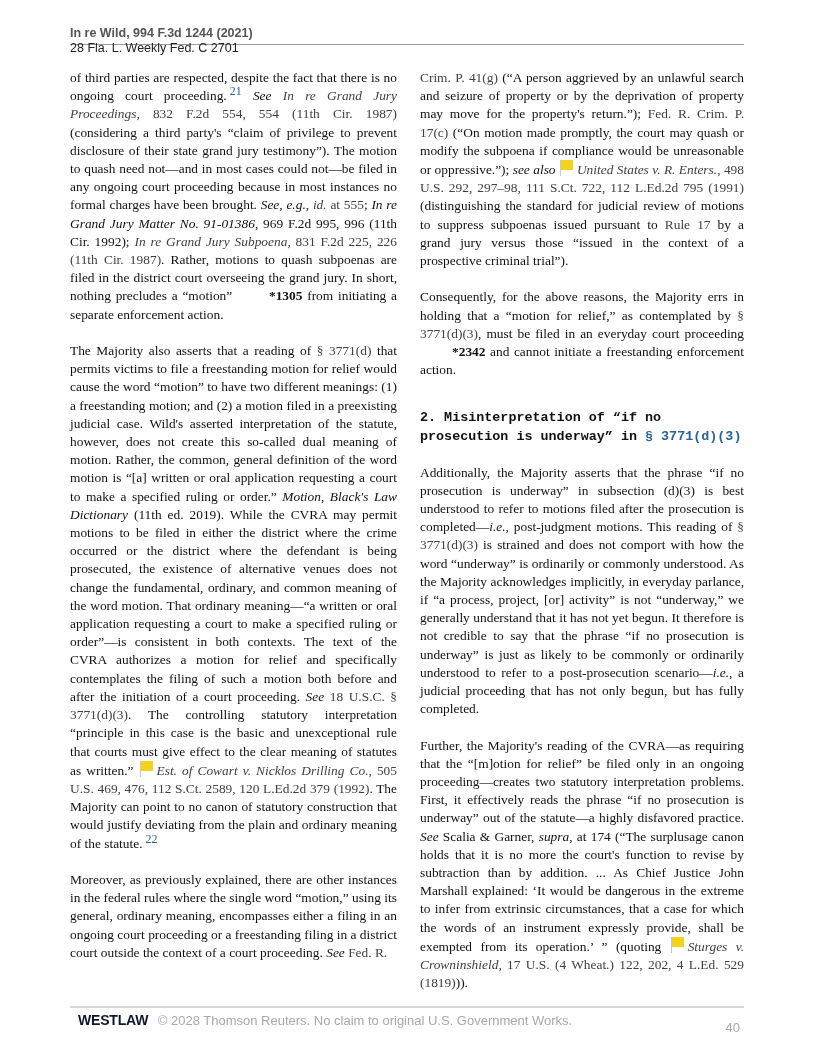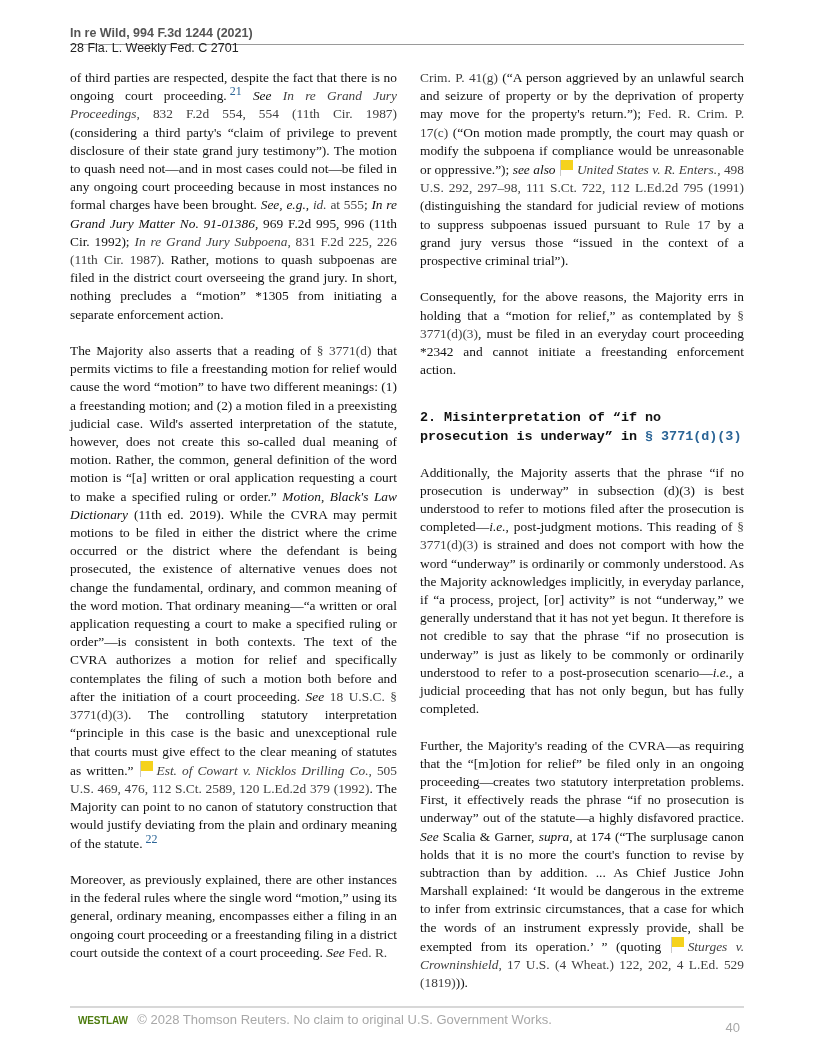--- a/index.html
+++ b/index.html
@@ -17,35 +17,35 @@
       position: absolute; top: 69px;
       font-family: "Liberation Serif", serif; font-size: 13.4px; line-height: 18.2px; color: #111;
       text-align: justify;
     }
     .col.left { left: 70px; width: 327px; }
     .col.right { left: 420px; width: 324px; }
     .col p { margin: 0 0 18.2px 0; }
     .col p.tight { margin-bottom: 16px; }
     a.link, .link { color: #404040; text-decoration: none; }
     i { font-style: italic; }
-    .star { font-weight: normal; }
+    .star { font-weight: bold; margin-left: 32px; }
     sup.fn { color: #2a6496; font-size: 12px; vertical-align: 5px; line-height: 0; margin-left: 3px; }
     .flag {
       display: inline-block; width: 15px; height: 15px; position: relative; vertical-align: -1px; margin-right: 3px;
     }
     .flag::before { content: ""; position: absolute; left: 1px; top: 0; width: 1px; height: 16px; background: #c8c8c8; }
     .flag::after { content: ""; position: absolute; left: 2px; top: 0; width: 12px; height: 10px; background: #f5d21c; }
     .heading { font-weight: bold; text-align: left; margin: 0 0 18px 0; line-height: 19px; font-family: Liberation Mono, monospace; }
     .heading .link { color: #2a6496; }
     .ftr-rule { position: absolute; left: 70px; top: 1006px; width: 674px; height: 0; border-top: 2px solid #d8d8d8; }
     .ftr {
       position: absolute; left: 78px; top: 1012px; width: 662px;
       font-family: "Liberation Sans", sans-serif; font-size: 13px; color: #a8a8a8;
     }
-    .ftr .brand { color: #4d7c0f; font-weight: bold; font-size: 10px; margin-right: 6px; letter-spacing: -0.2px; }
+    .ftr .brand { color: #0f172a; font-weight: bold; font-size: 14px; margin-right: 6px; letter-spacing: -0.2px; }
     .ftr .page { position: absolute; right: 0; top: 8px; }
   </style>
 </head>
 <body>
 
 <div class="hdr-title">In re Wild, 994 F.3d 1244 (2021)</div>
 <div class="hdr-rule"></div>
 <div class="hdr-sub">28 Fla. L. Weekly Fed. C 2701</div>
 
 <div class="col left">

